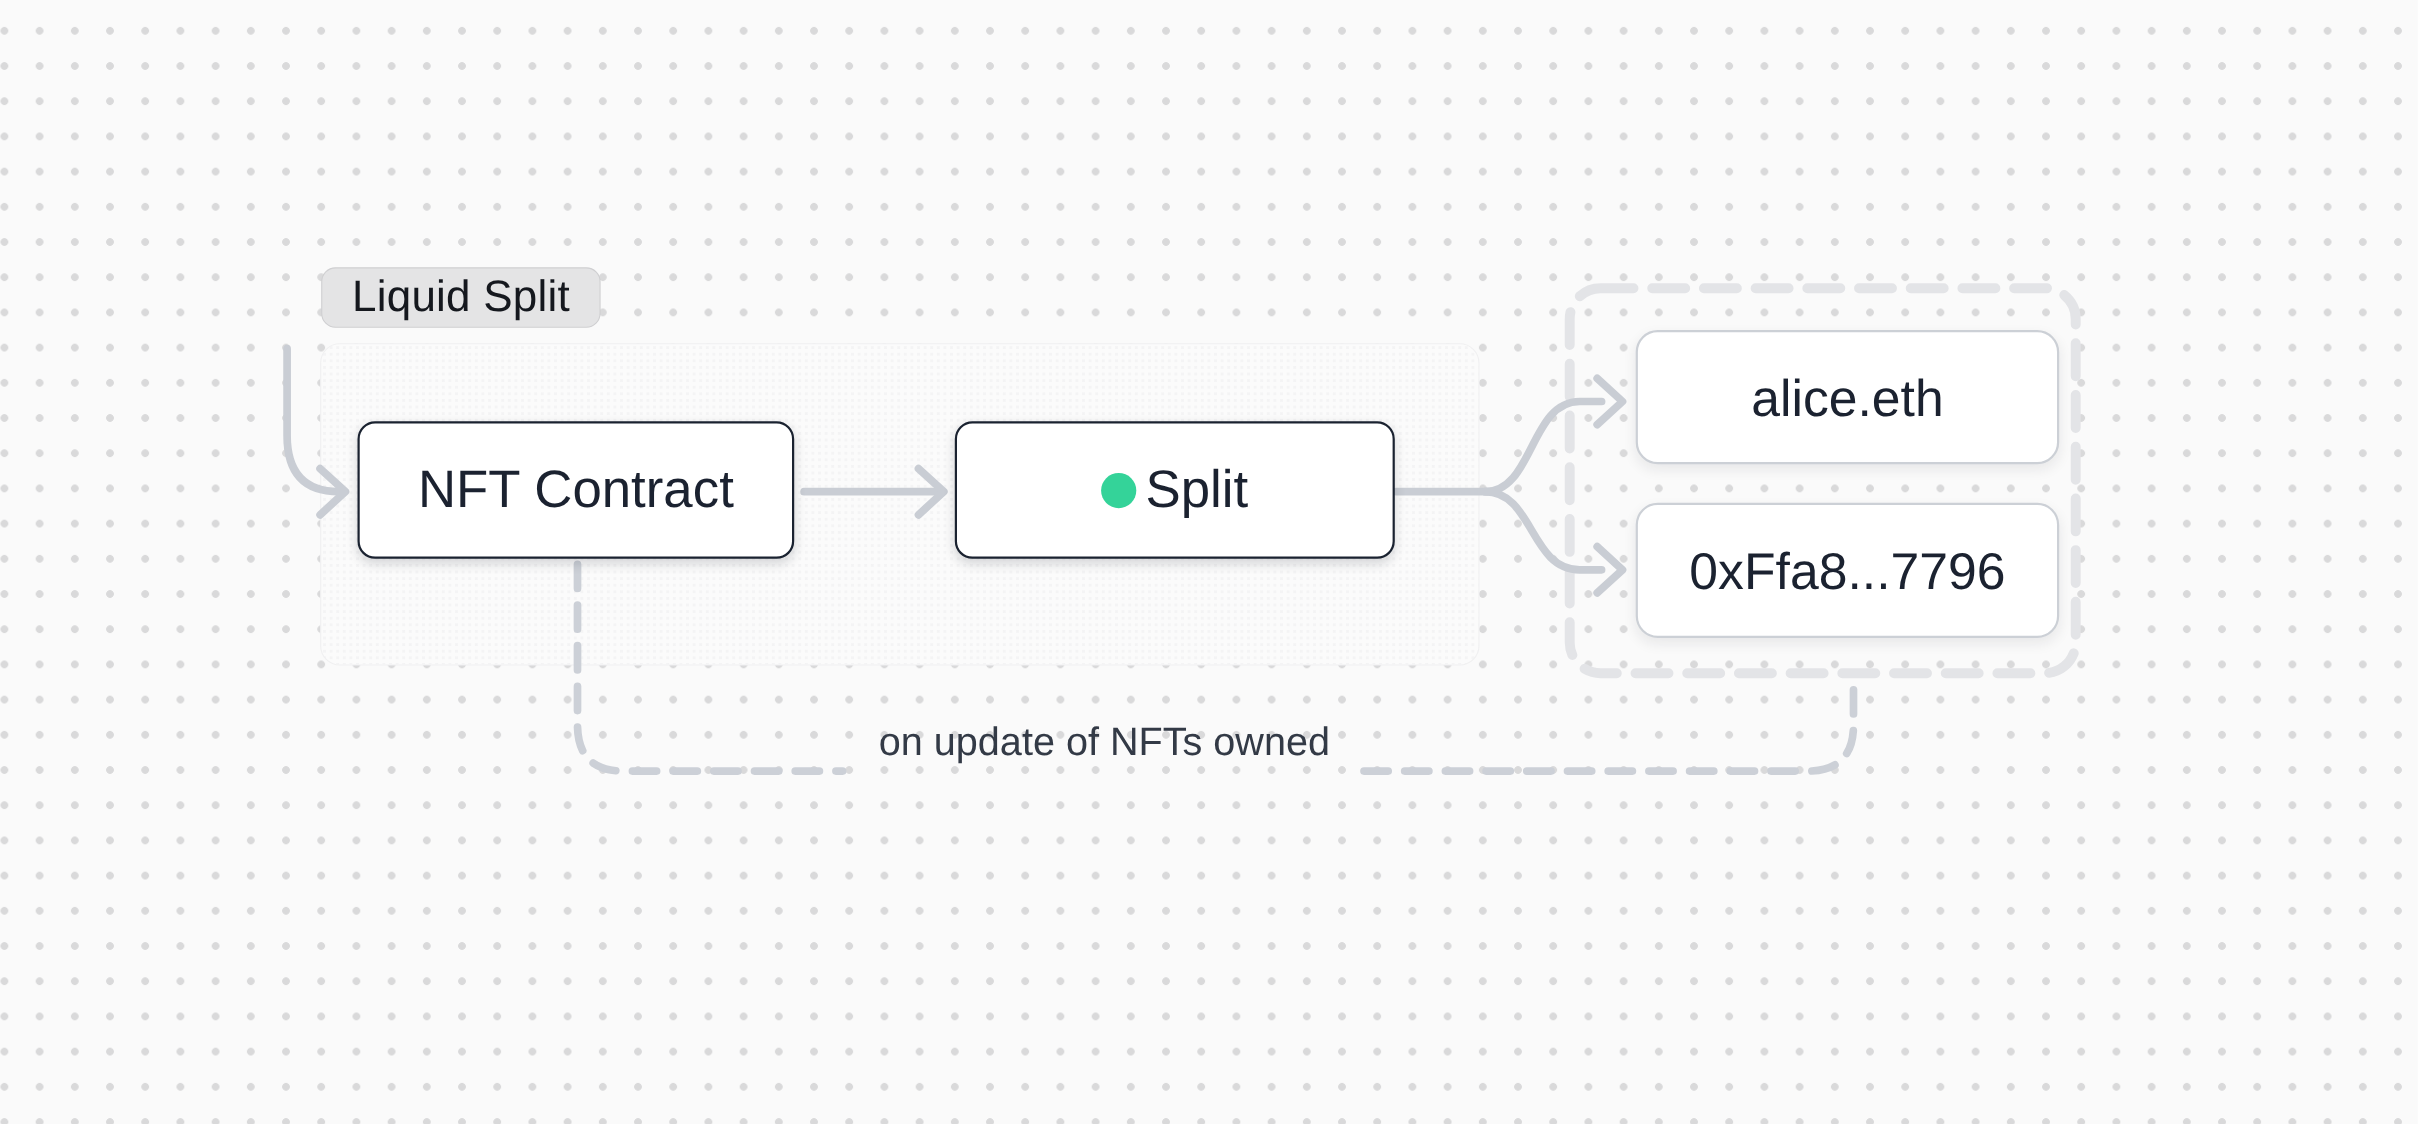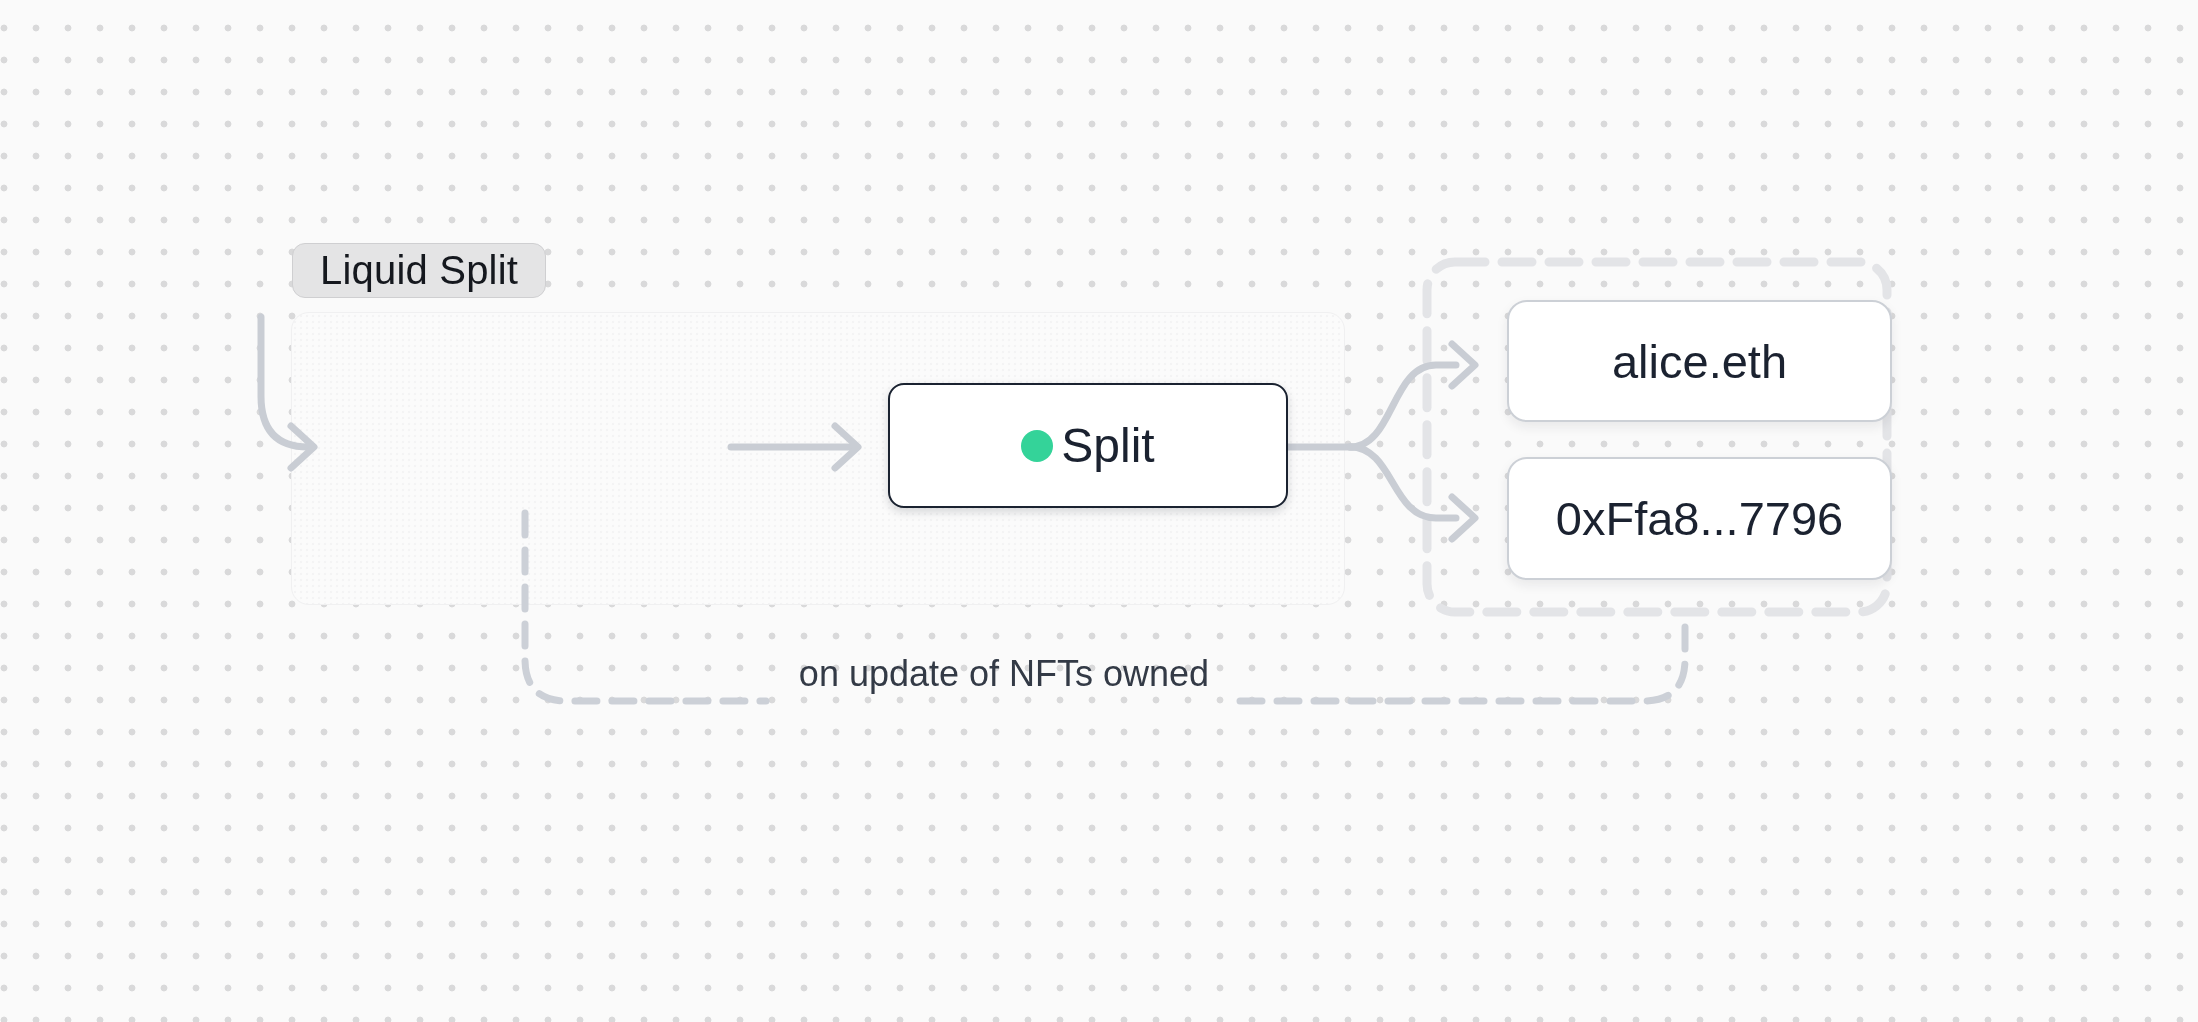--- a/index.html
+++ b/index.html
@@ -27,21 +27,21 @@
   }
   .edges{position:absolute;left:0;top:0;}
   .badge{
     position:absolute;left:292px;top:243px;height:55px;
     display:flex;align-items:center;padding:0 27px;
     background:var(--badge-bg);border:1px solid var(--badge-border);
     border-radius:13px;font-size:40px;color:#15181e;letter-spacing:0.2px;
   }
   .node{
     position:absolute;display:flex;align-items:center;justify-content:center;
-    background:#ffffff;color:var(--text-dark);margin-left:20px;
+    background:#ffffff;color:var(--text-dark);
   }
   .node-main{
     border:2.5px solid var(--node-border);border-radius:16px;
     font-size:48px;box-shadow:0 4px 10px rgba(20,25,40,0.16);
   }
   .node-nft{left:325px;top:383px;width:397px;height:125px;}
   .node-split{left:868px;top:383px;width:400px;height:125px;gap:8px;}
   .status-dot{
     width:32px;height:32px;border-radius:50%;
     background:var(--accent-green);flex:0 0 auto;
@@ -83,20 +83,23 @@
     <path stroke-width="7" d="M 1452 497 L 1475 518 L 1452 539" stroke="#c9cdd4"></path>
 
     <path stroke-width="7" stroke-dasharray="22 15" d="M 525 513 L 525 659 Q 525 701 567 701 L 766 701" stroke="#ccd0d7"></path>
     <path stroke-width="7" stroke-dasharray="22 15" d="M 1240 701 L 1643 701 Q 1685 701 1685 659 L 1685 617" stroke="#ccd0d7"></path>
   </svg>
 
   <div class="badge">
     <span>Liquid Split</span>
   </div>
 
+  <div class="node node-main node-nft">
+    <span>NFT Contract</span>
+  </div>
 
   <div class="node node-main node-split">
     <span class="status-dot"></span>
     <span>Split</span>
   </div>
 
   <div class="node node-recipient node-alice">
     <span>alice.eth</span>
   </div>
 

